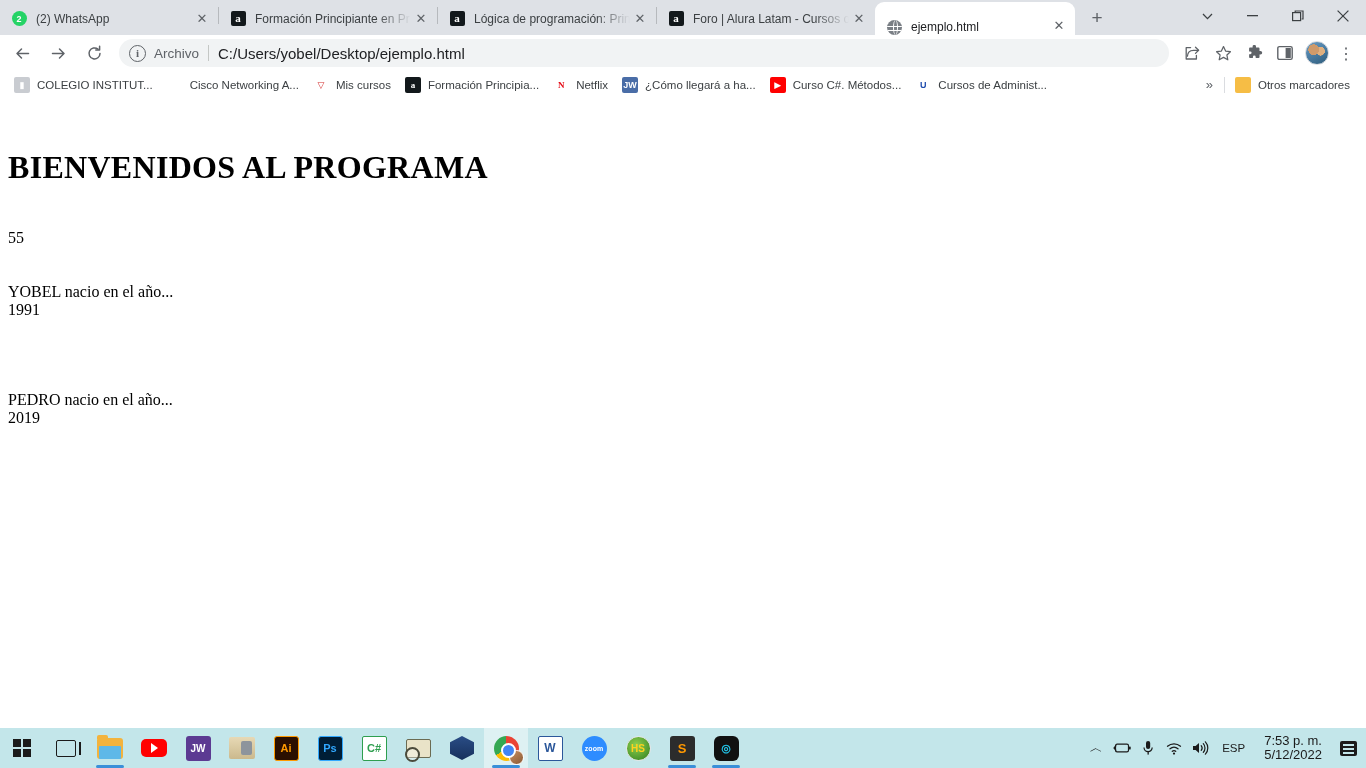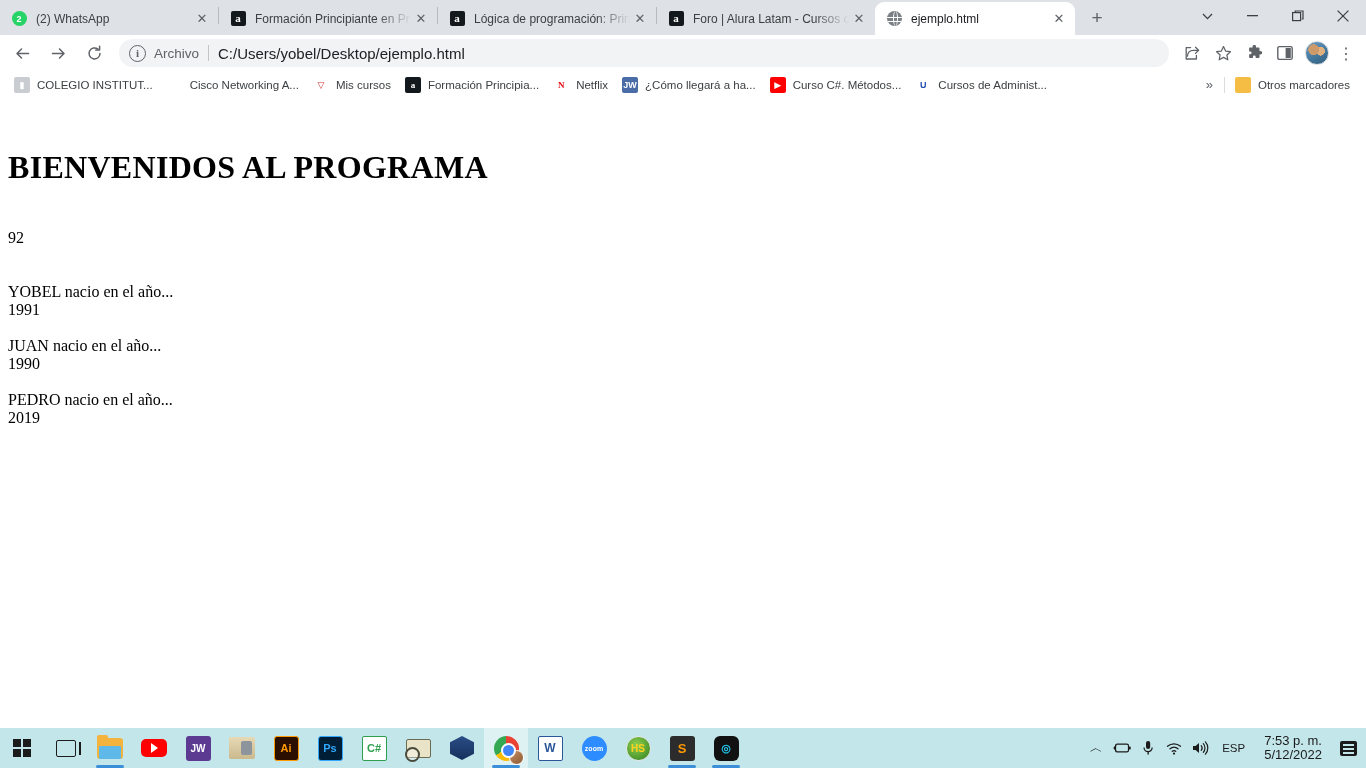--- a/index.html
+++ b/index.html
@@ -27,20 +27,21 @@
     font-size: 12px;
     color: #3c4043;
     position: relative;
     flex: 0 0 auto;
   }
   .tab.inactive { width: 218px; }
   .tab.active {
     width: 200px;
     background: #ffffff;
     border-radius: 9px 9px 0 0;
+    align-items: flex-end;
   }
   .tab .favicon {
     width: 16px; height: 16px;
     flex: 0 0 16px;
     margin-right: 9px;
     display: flex; align-items: center; justify-content: center;
     position: relative;
   }
   .tab .title {
     flex: 1 1 auto;
@@ -518,32 +519,28 @@
   <div class="bm">
     <span class="bmicon ic-folder"></span>
     <span>Otros marcadores</span>
   </div>
 </div>
 
 <div class="page">
   <h1>BIENVENIDOS AL PROGRAMA</h1>
 
   <div class="pblock" style="top:131px">
-    <span class="pline">92</span>
+    <span class="pline">55</span>
   </div>
 
   <div class="pblock" style="top:185px">
     <span class="pline">YOBEL nacio en el año...</span>
     <span class="pline">1991</span>
   </div>
 
-  <div class="pblock" style="top:239px">
-    <span class="pline">JUAN nacio en el año...</span>
-    <span class="pline">1990</span>
-  </div>
 
   <div class="pblock" style="top:293px">
     <span class="pline">PEDRO nacio en el año...</span>
     <span class="pline">2019</span>
   </div>
 </div>
 
 <div class="taskbar">
   <div class="tbtn">
       <span class="t-start"></span>

